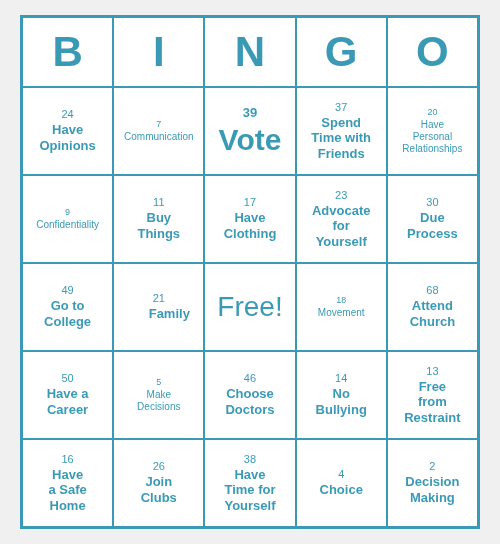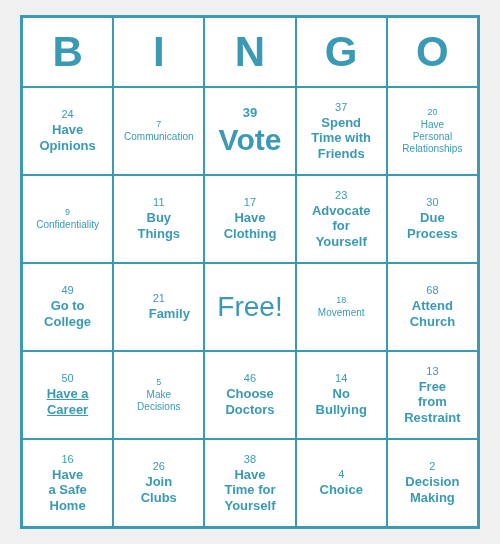--- a/index.html
+++ b/index.html
@@ -154,21 +154,21 @@
         <div class="cell-number">18</div>
         <div class="cell-text" style="white-space: pre-line; text-align: center;">Movement</div>
       </div>
       <div class="bingo-cell">
         <div class="cell-number">68</div>
         <div class="cell-text" style="white-space: pre-line;">Attend
 Church</div>
       </div>
       <div class="bingo-cell">
         <div class="cell-number">50</div>
-        <div class="cell-text" style="white-space: pre-line; text-decoration: underline;">Have a
+        <div class="cell-text" style="white-space: pre-line;">Have a
 Career</div>
       </div>
       <div class="bingo-cell cell-small">
         <div class="cell-number">5</div>
         <div class="cell-text" style="white-space: pre-line;">Make
 Decisions</div>
       </div>
       <div class="bingo-cell">
         <div class="cell-number">46</div>
         <div class="cell-text" style="white-space: pre-line; text-align: center;">Choose

